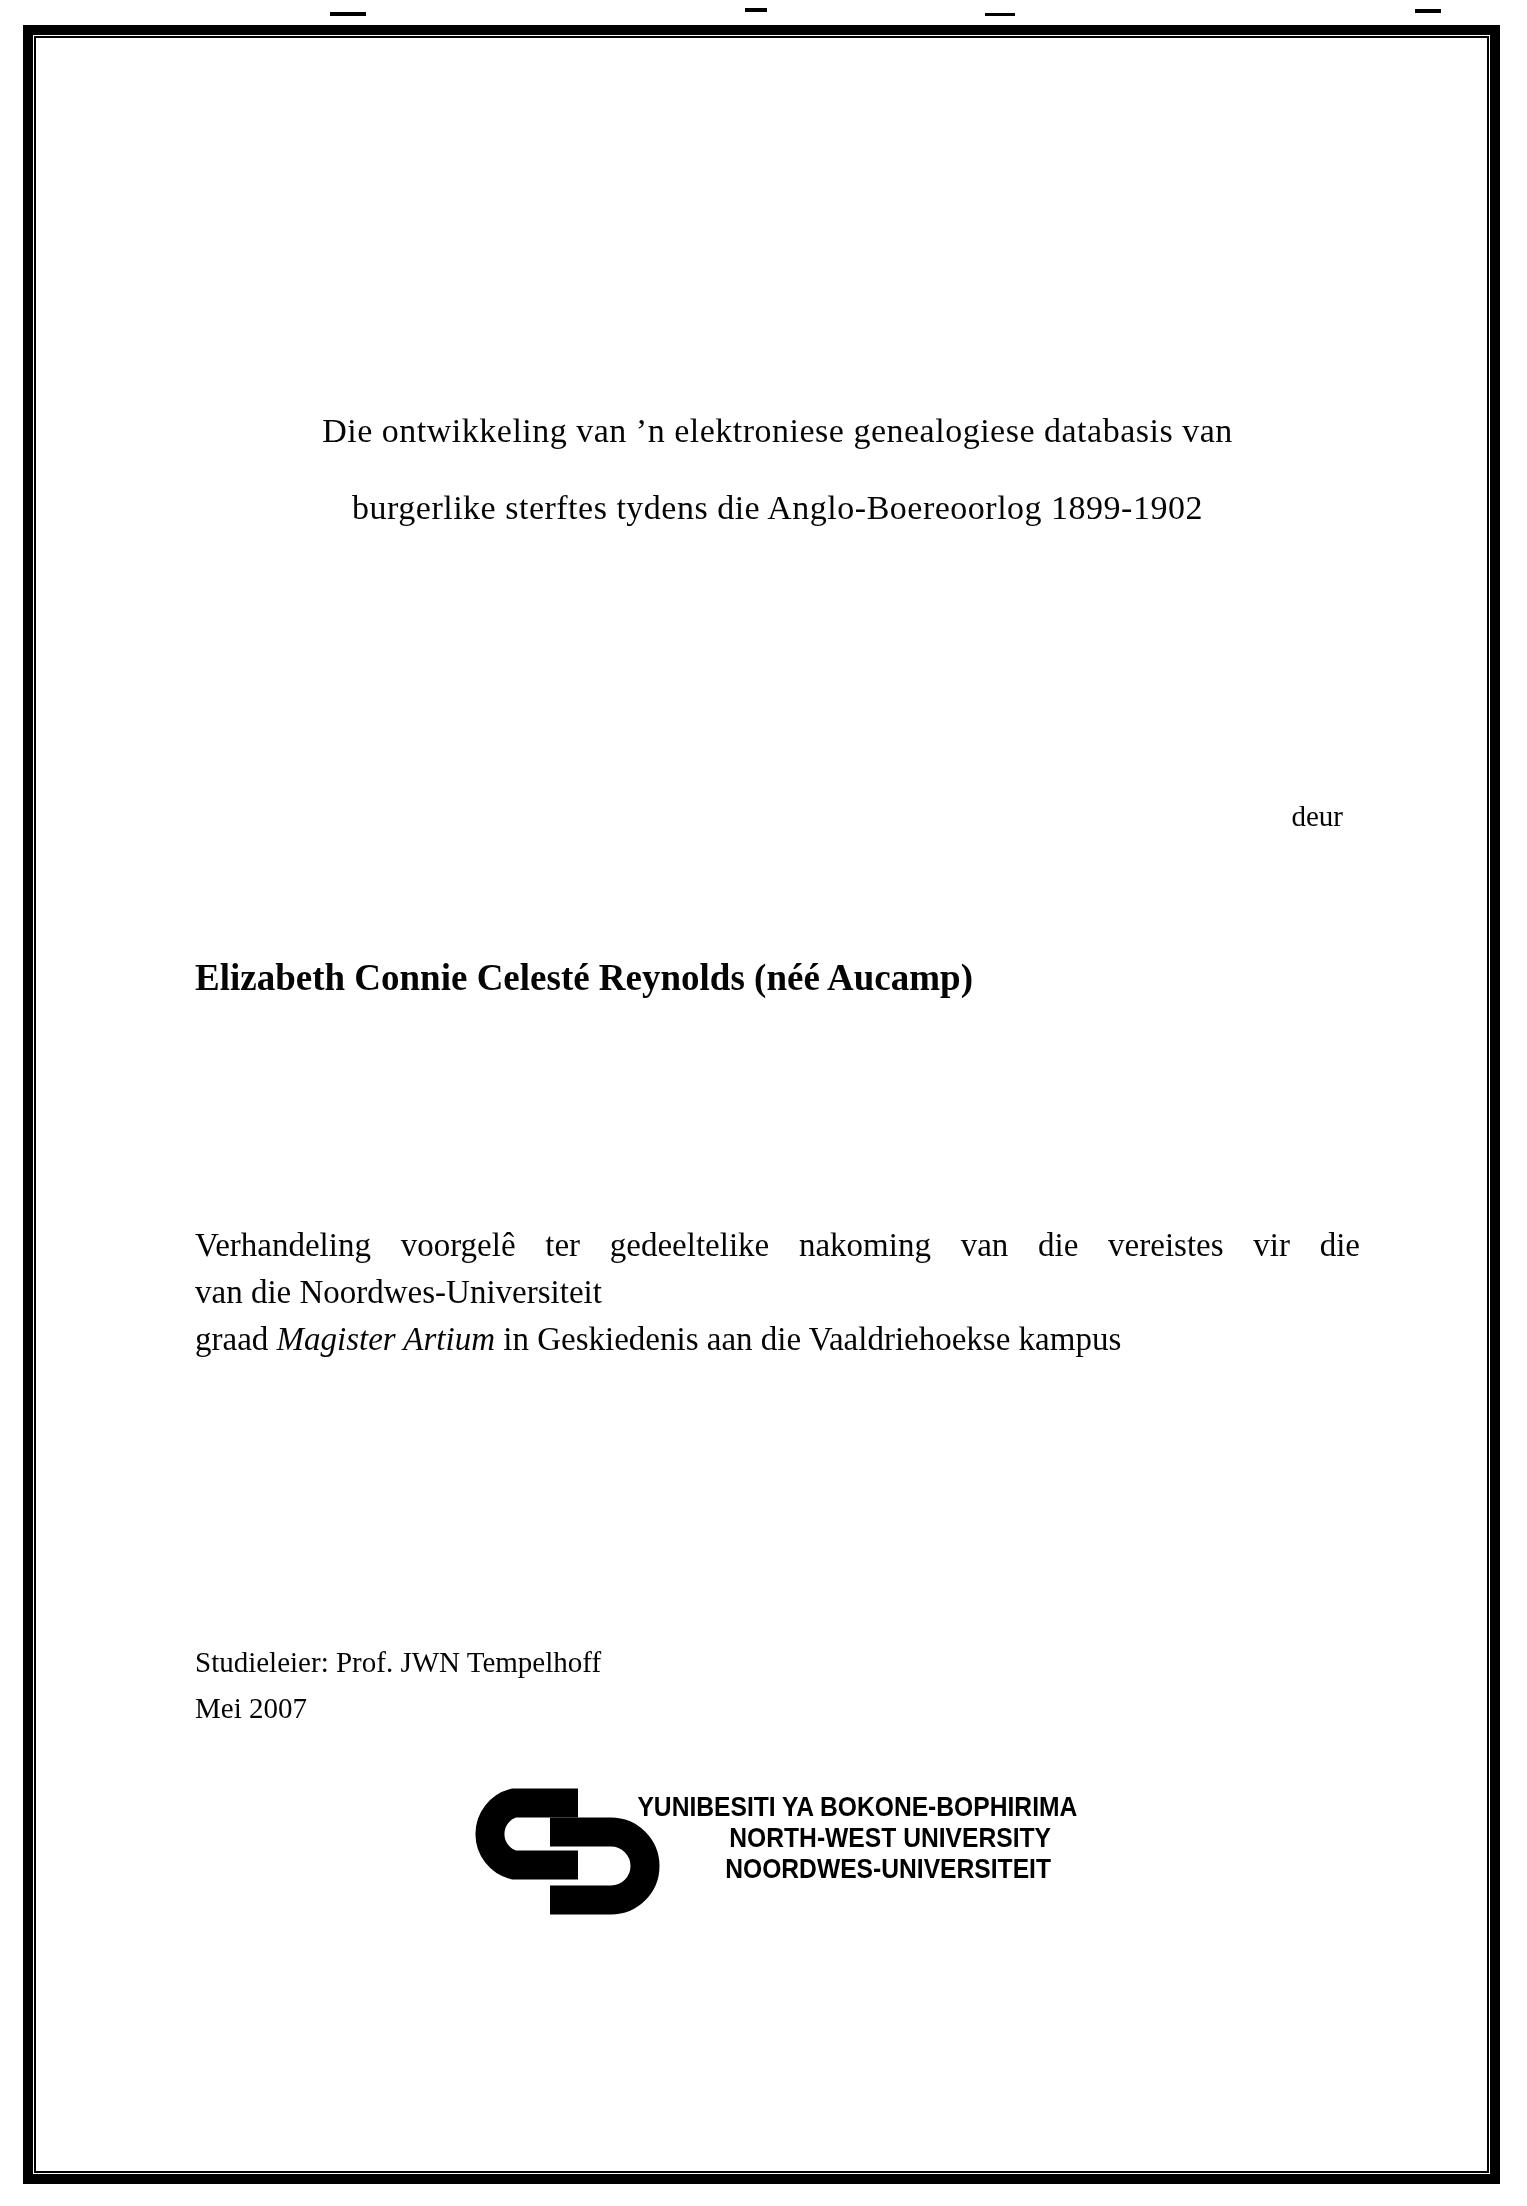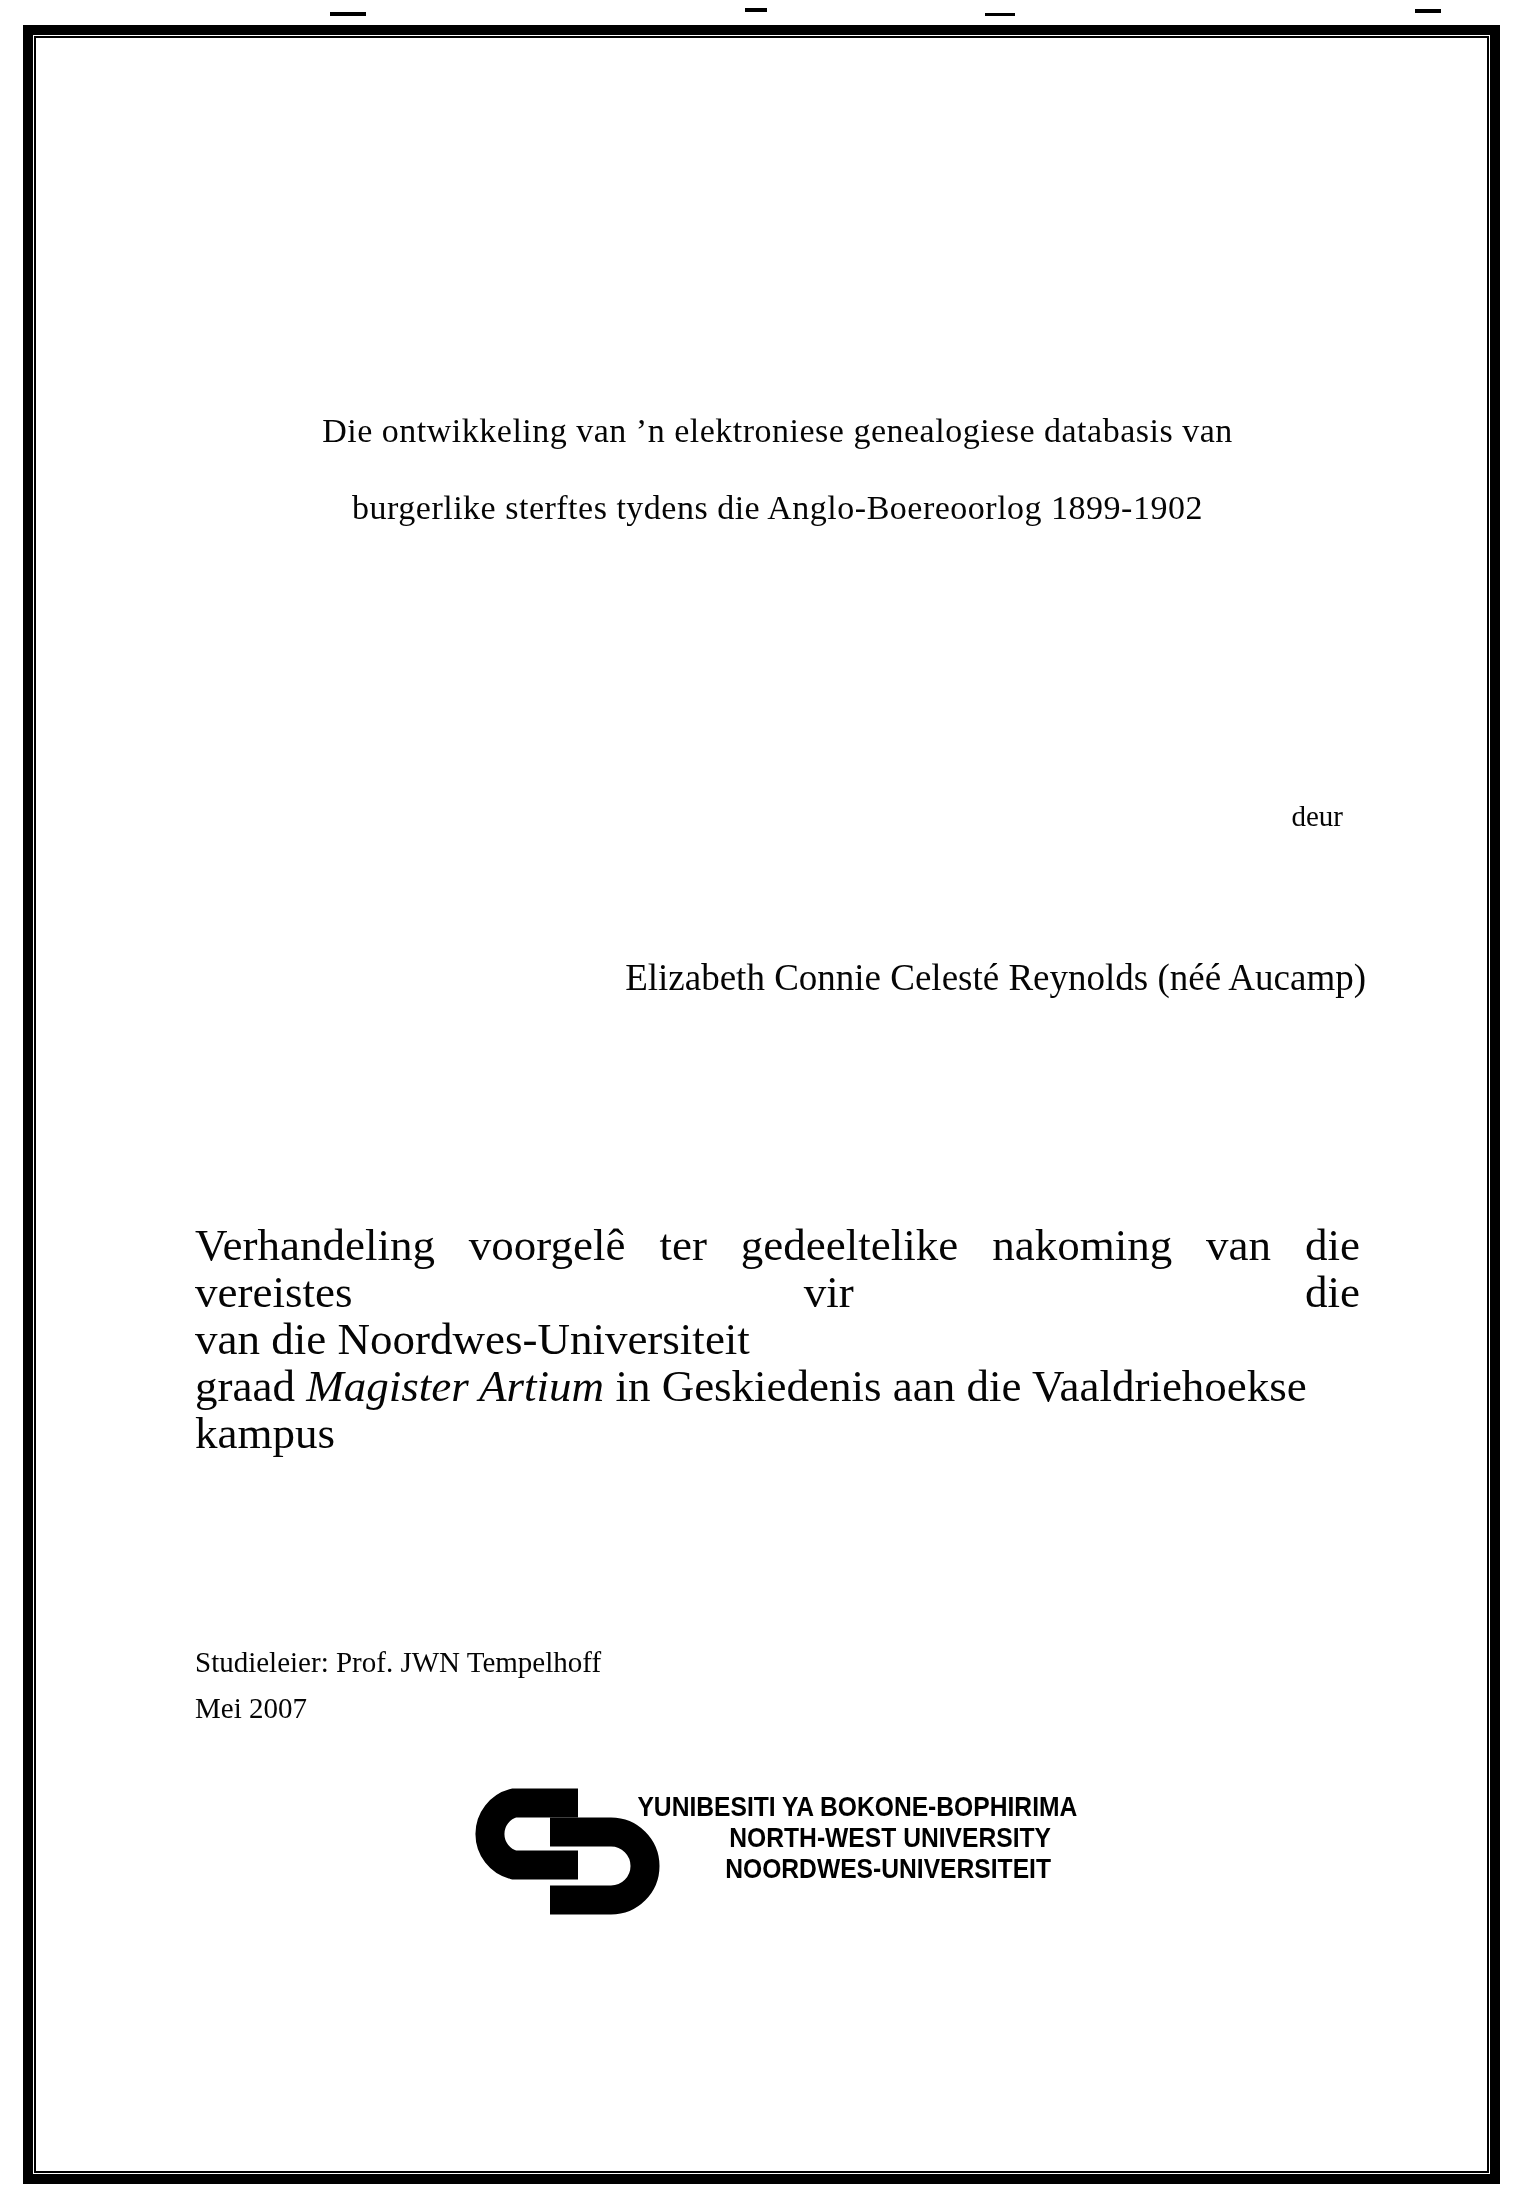--- a/index.html
+++ b/index.html
@@ -37,30 +37,31 @@
   }
   .byline {
     position: absolute;
     left: 178px; width: 1165px;
     top: 800px;
     font-size: 29px;
     text-align: right;
   }
   .author-line {
     position: absolute;
-    left: 201px; width: 1165px;
+    left: 195px; width: 1165px;
     top: 956px;
     font-size: 37px;
-    text-align: right;
+    text-align: left;
+    font-weight: bold;
   }
   .submission {
     position: absolute;
     left: 195px; width: 1165px;
     top: 1222px;
-    font-size: 45px;
+    font-size: 33px;
     line-height: 47px;
   }
   .submission .justified {
     text-align: justify;
     text-align-last: justify;
   }
   .supervisor-block {
     position: absolute;
     left: 195px; width: 1165px;
     top: 1639px;

